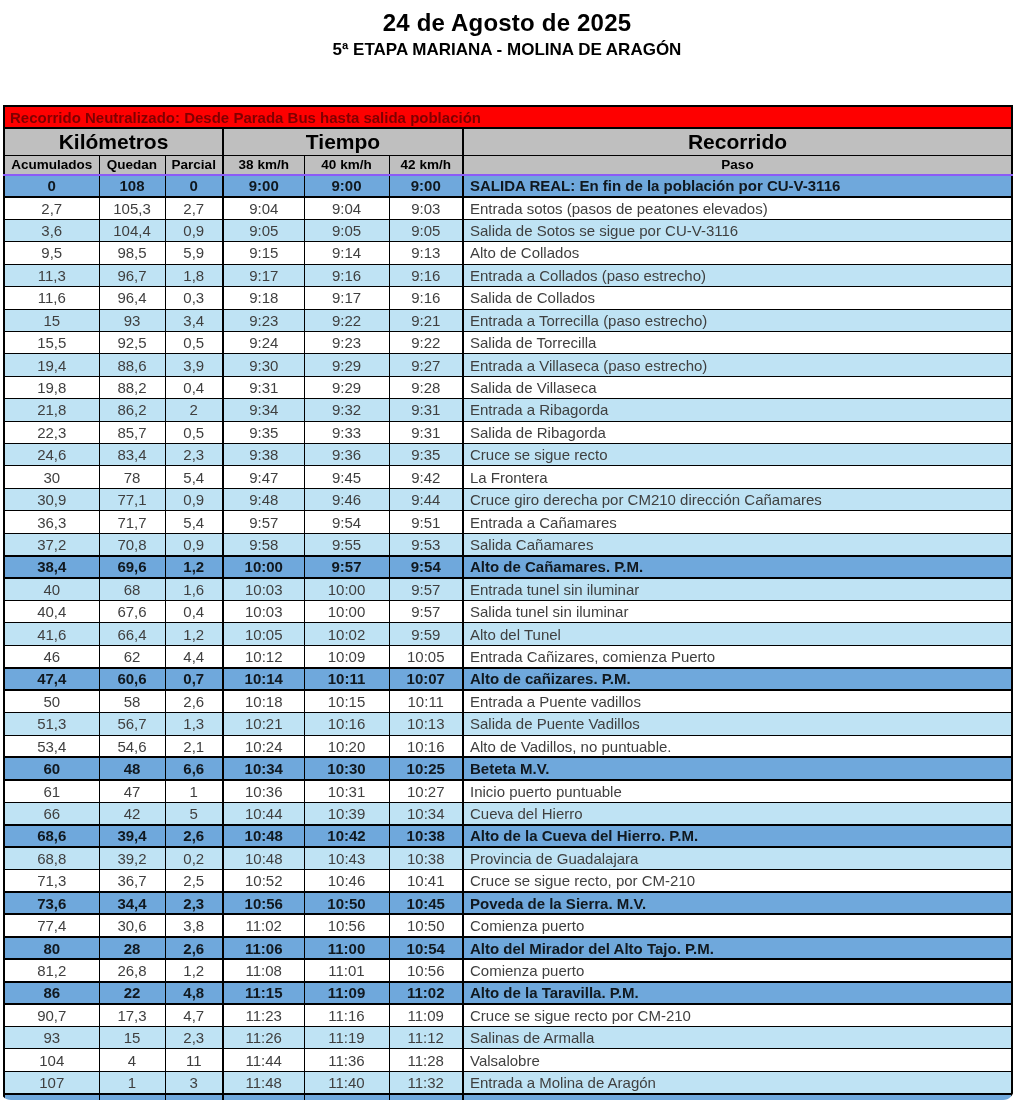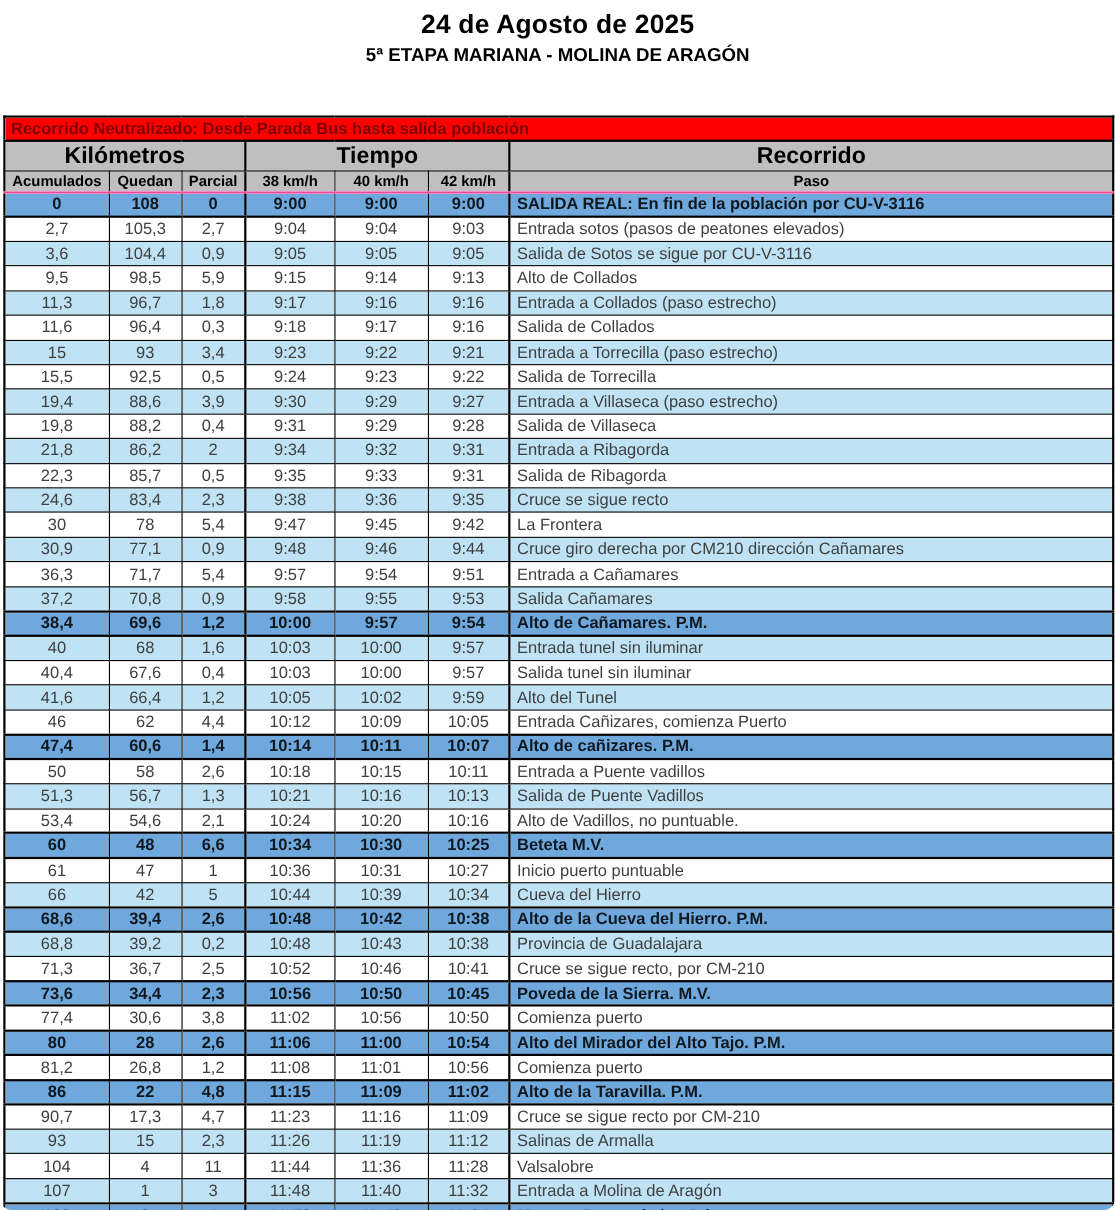--- a/index.html
+++ b/index.html
@@ -62,21 +62,21 @@
     height: 22px;
     text-align: center;
   }
   tr.col-row th {
     background: #bfbfbf;
     color: #000000;
     font-size: 13.5px;
     font-weight: bold;
     height: 19px;
     text-align: center;
-    border-bottom: 2px solid #ec4899;
+    border-bottom: 2px solid #8b5cf6;
   }
   tbody td {
     height: 22.43px;
     font-size: 15px;
     color: #3f3f3f;
     text-align: center;
     padding: 0;
     background: #ffffff;
   }
   tbody td.paso { text-align: left; padding-left: 6px; }
@@ -323,21 +323,21 @@
           <td>62</td>
           <td>4,4</td>
           <td class="sep">10:12</td>
           <td>10:09</td>
           <td>10:05</td>
           <td class="paso sep">Entrada Cañizares, comienza Puerto</td>
         </tr>
         <tr class="row-data highlight">
           <td>47,4</td>
           <td>60,6</td>
-          <td>1,4</td>
+          <td>0,7</td>
           <td class="sep">10:14</td>
           <td>10:11</td>
           <td>10:07</td>
           <td class="paso sep">Alto de cañizares. P.M.</td>
         </tr>
         <tr class="row-data white">
           <td>50</td>
           <td>58</td>
           <td>2,6</td>
           <td class="sep">10:18</td>

